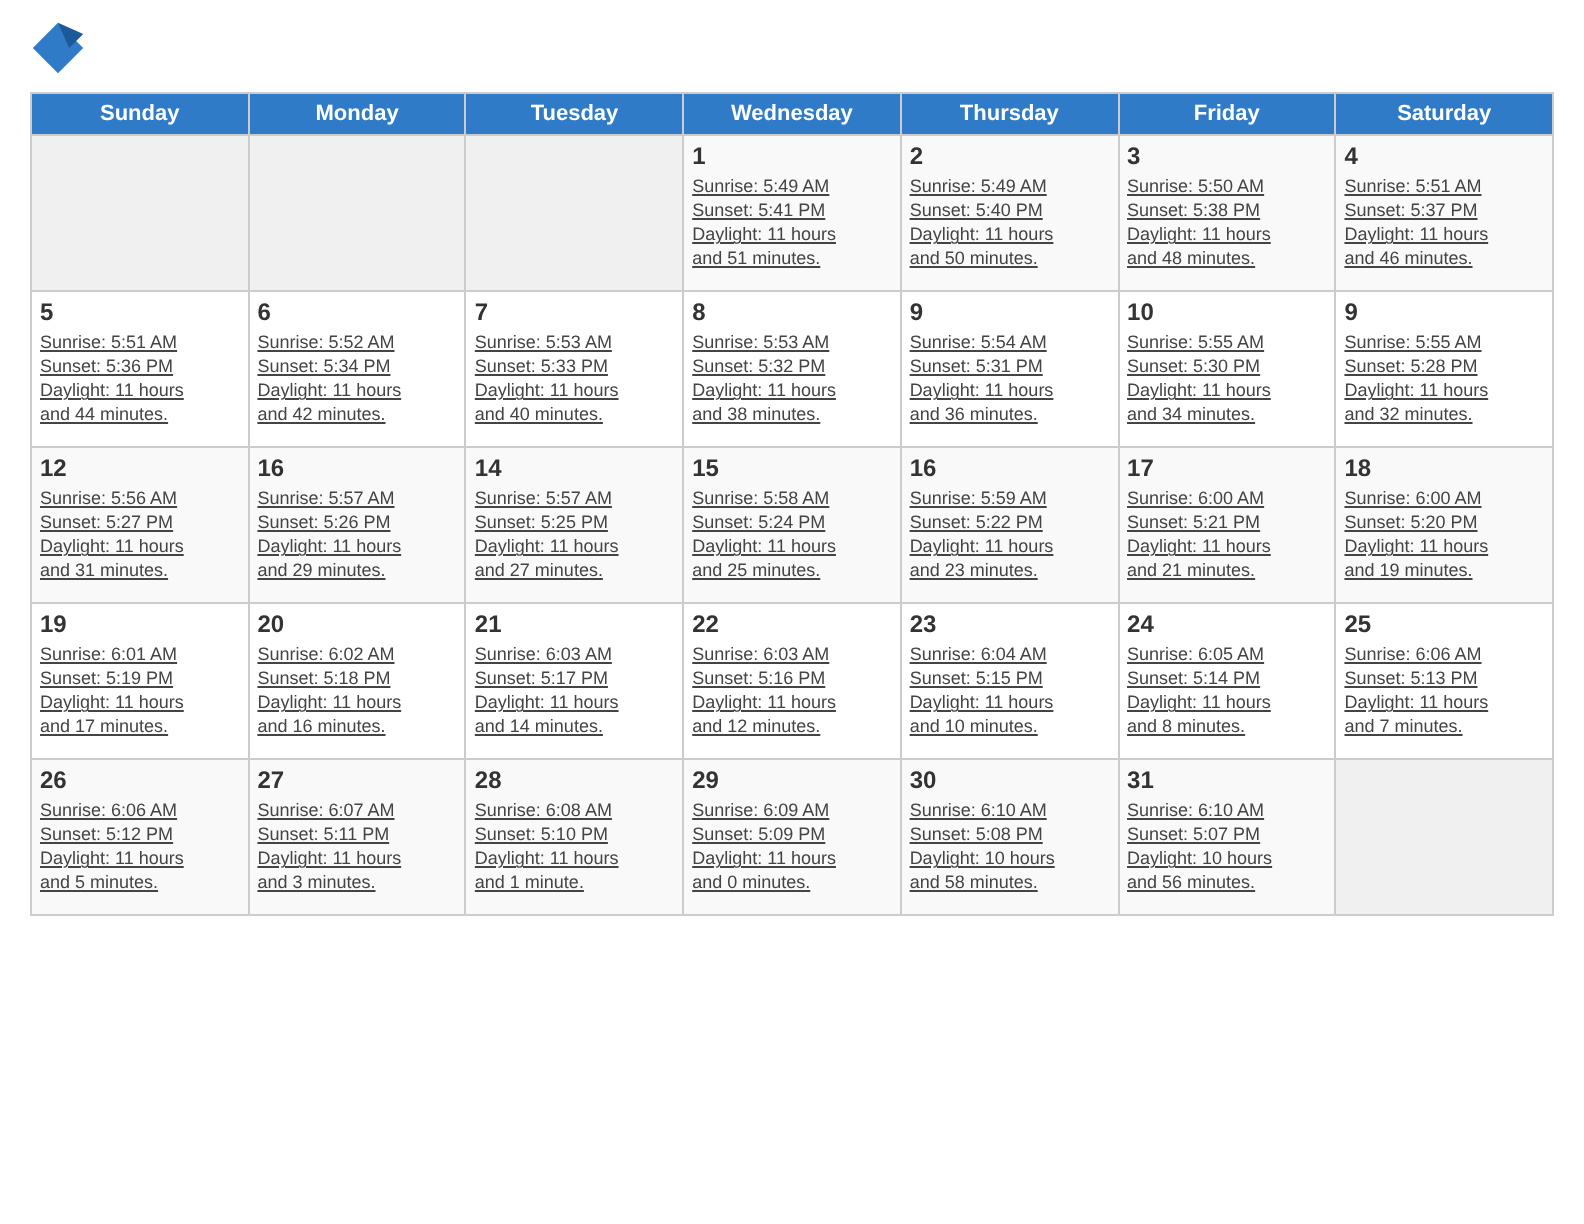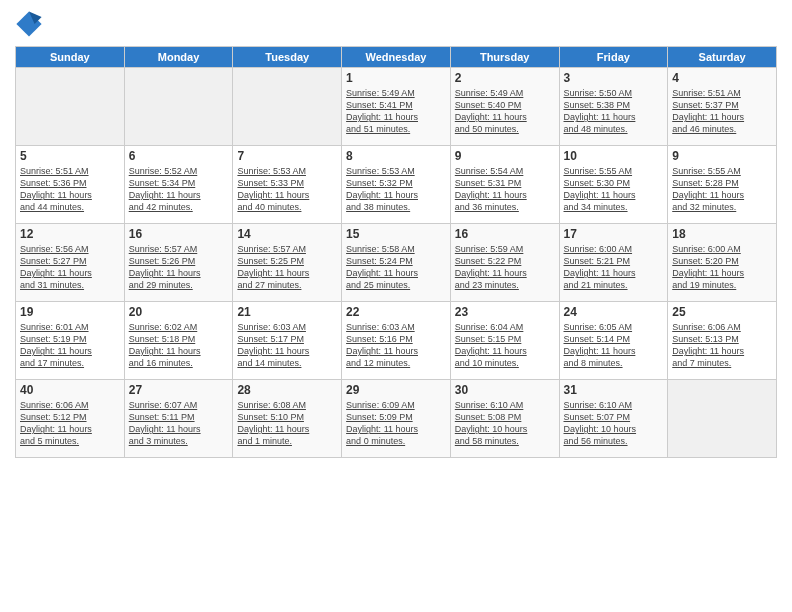--- a/index.html
+++ b/index.html
@@ -235,21 +235,21 @@
             <span class="day-number">24</span>
             <div class="day-info">Sunrise: 6:05 AM<br>Sunset: 5:14 PM<br>Daylight: 11 hours<br>and 8 minutes.</div>
           </td>
           <td>
             <span class="day-number">25</span>
             <div class="day-info">Sunrise: 6:06 AM<br>Sunset: 5:13 PM<br>Daylight: 11 hours<br>and 7 minutes.</div>
           </td>
         </tr>
         <tr>
           <td>
-            <span class="day-number">40</span>
+            <span class="day-number">26</span>
             <div class="day-info">Sunrise: 6:06 AM<br>Sunset: 5:12 PM<br>Daylight: 11 hours<br>and 5 minutes.</div>
           </td>
           <td>
             <span class="day-number">27</span>
             <div class="day-info">Sunrise: 6:07 AM<br>Sunset: 5:11 PM<br>Daylight: 11 hours<br>and 3 minutes.</div>
           </td>
           <td>
             <span class="day-number">28</span>
             <div class="day-info">Sunrise: 6:08 AM<br>Sunset: 5:10 PM<br>Daylight: 11 hours<br>and 1 minute.</div>
           </td>

